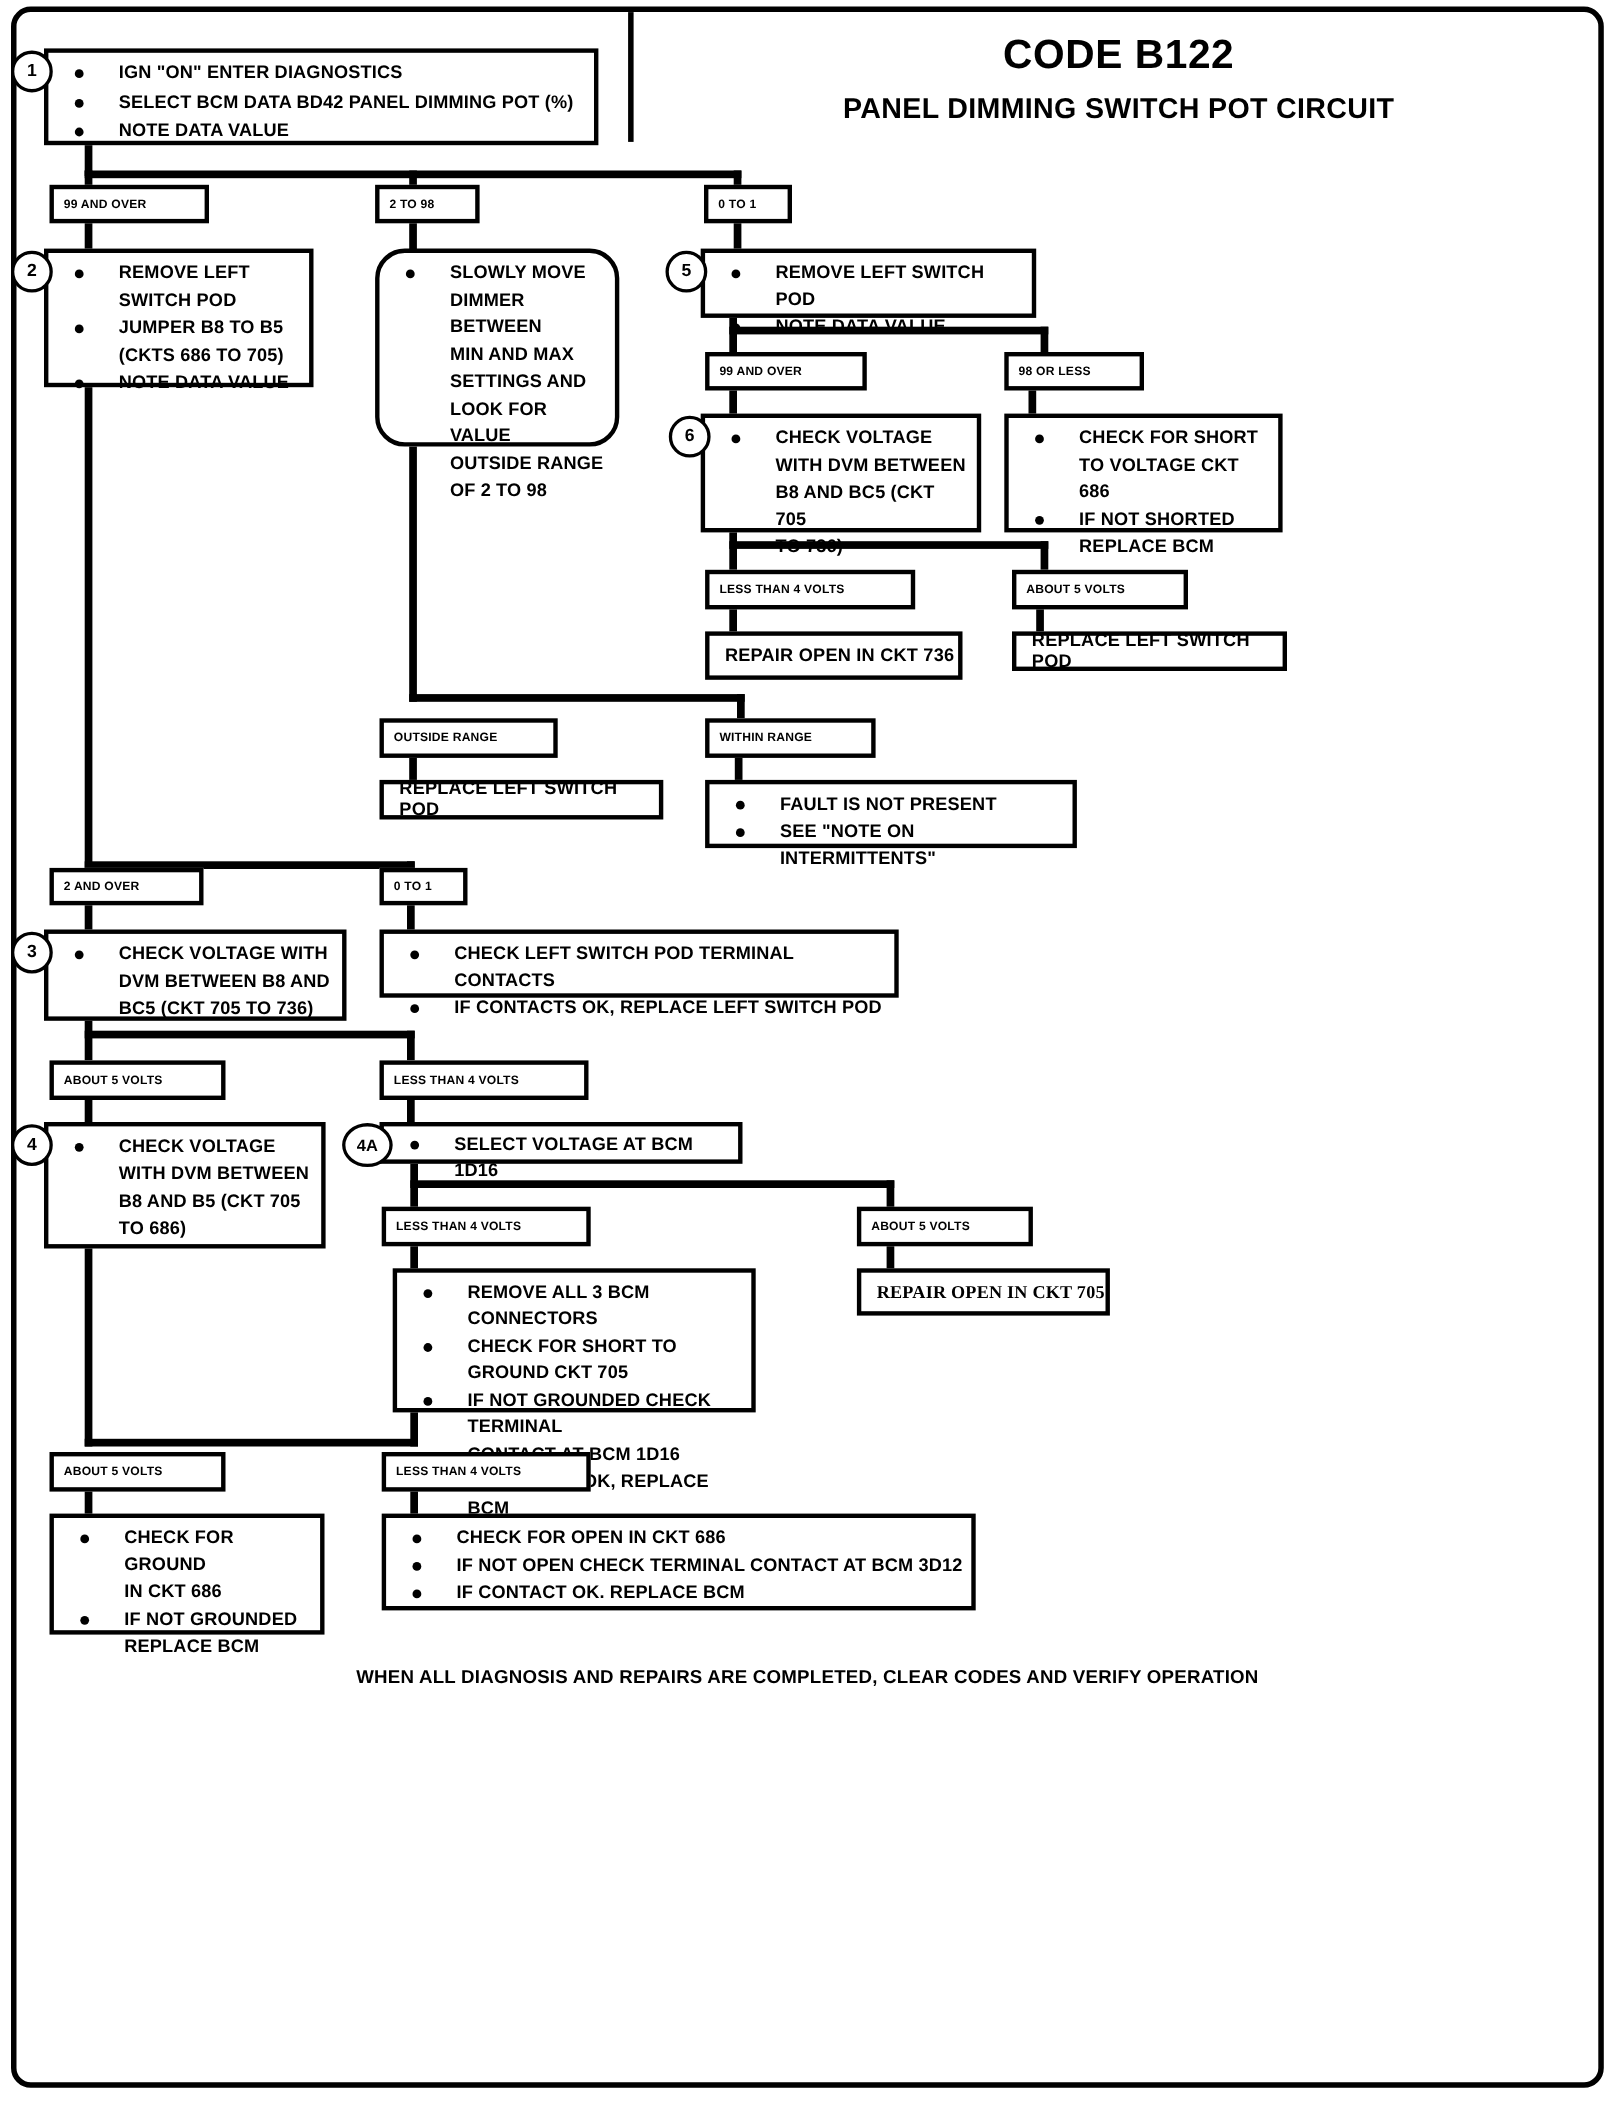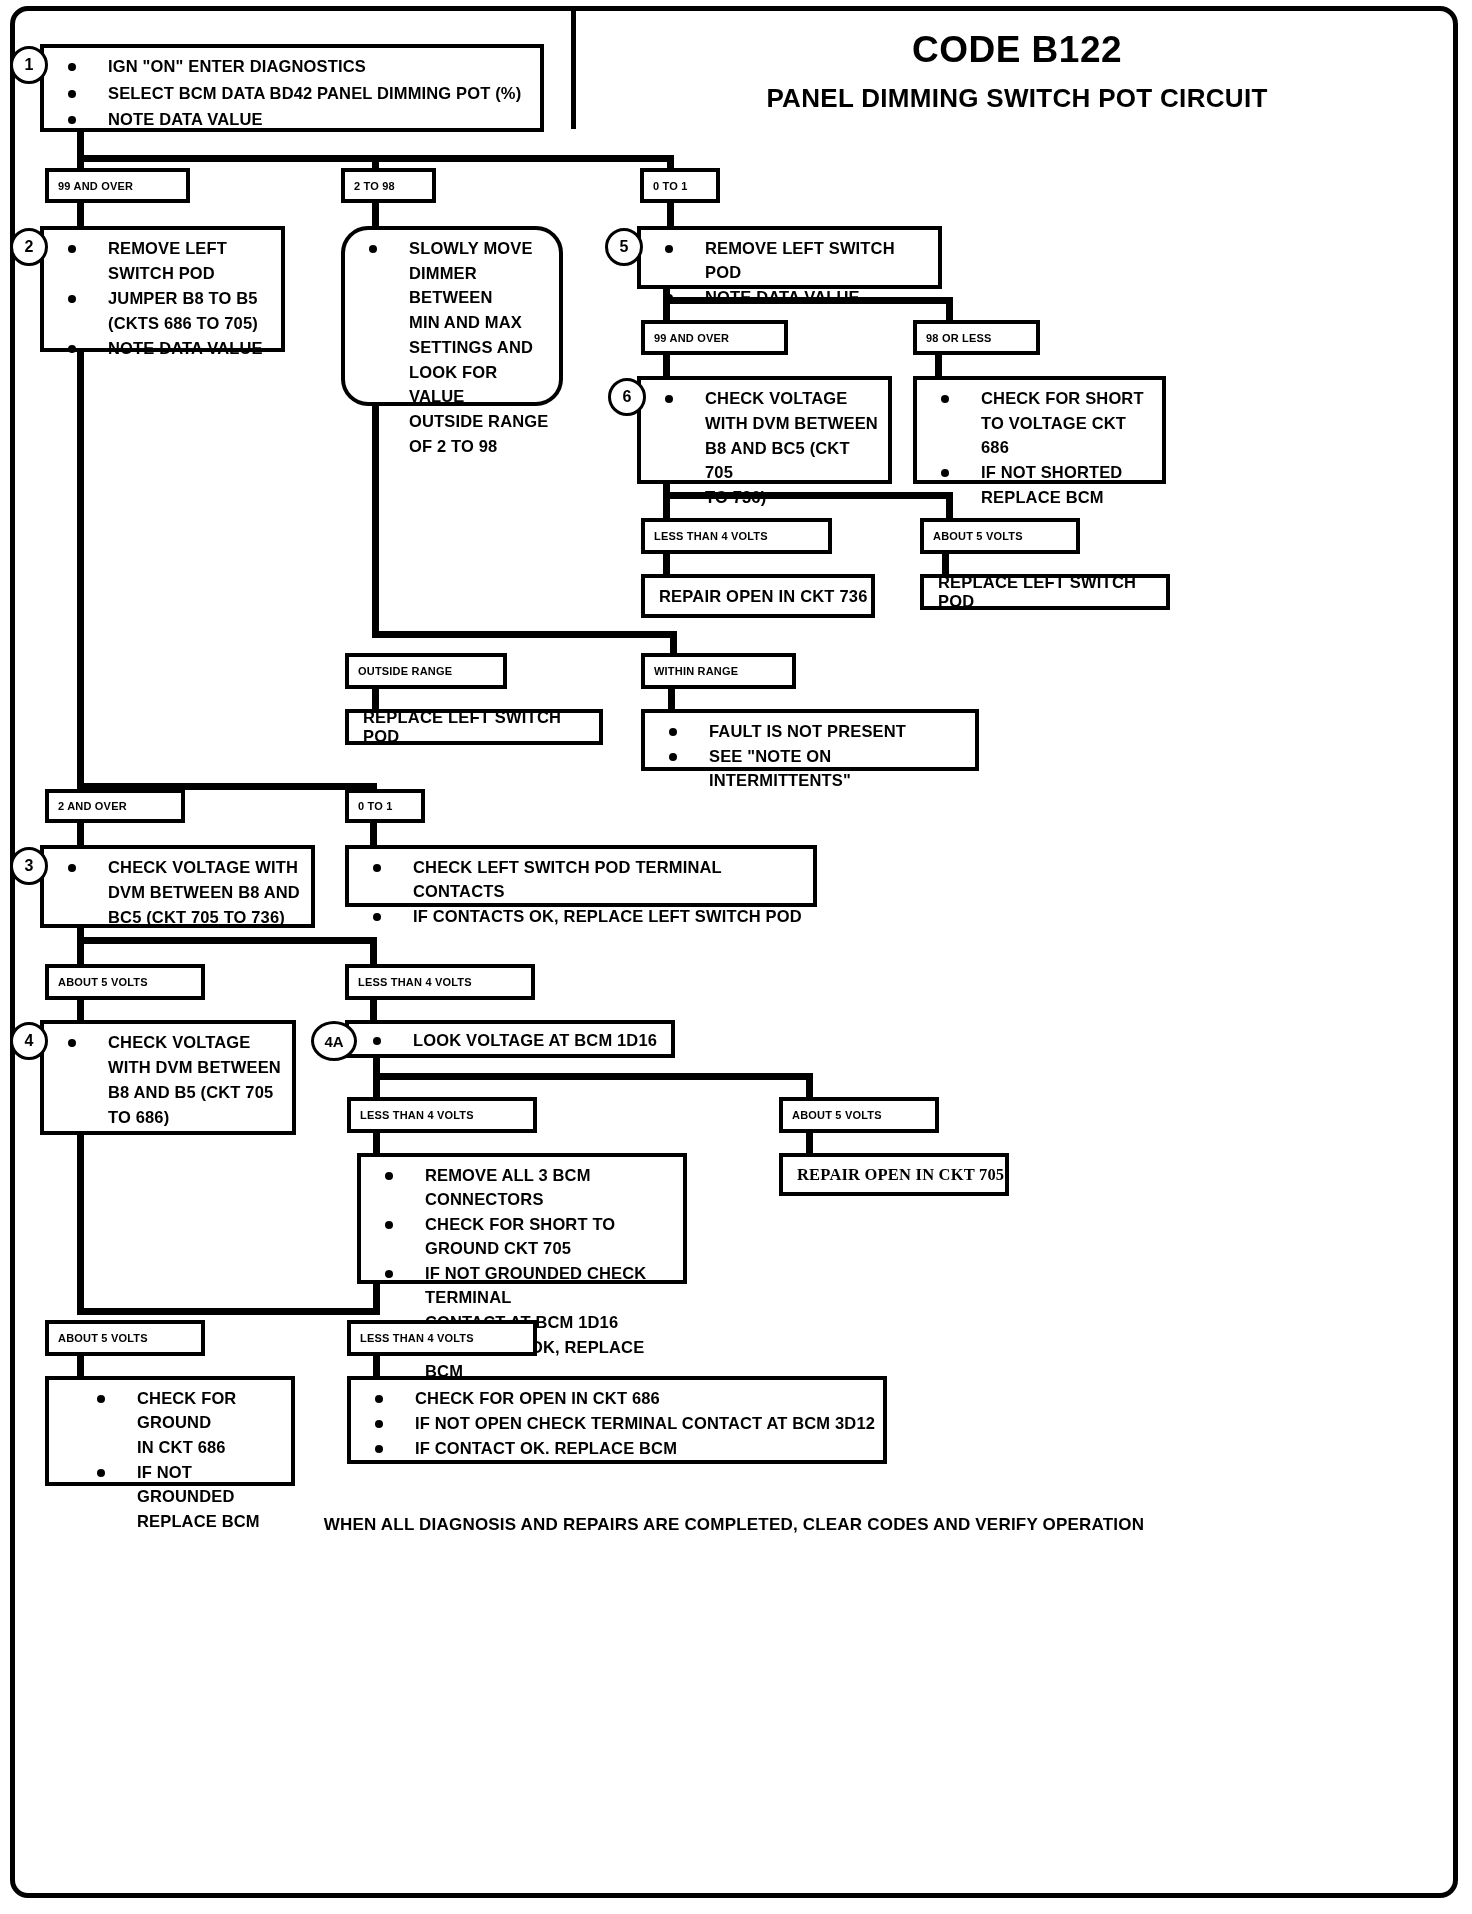--- a/index.html
+++ b/index.html
@@ -217,21 +217,21 @@
       <li>CHECK VOLTAGE</li>
       <li class="nb">WITH DVM BETWEEN</li>
       <li class="nb">B8 AND B5 (CKT 705</li>
       <li class="nb">TO 686)</li>
     </ul>
   </div>
 
   <div class="stepnum wide" data-name="step-number-4a" style="left:311px;top:1021px;">4A</div>
   <div class="box" data-name="node-step4a" style="left:345px;top:1020px;width:330px;height:38px;">
     <ul class="bl tight" data-name="step4a-bullets" style="padding-top:4px;">
-      <li>LOOK VOLTAGE AT BCM 1D16</li>
+      <li>SELECT VOLTAGE AT BCM 1D16</li>
     </ul>
   </div>
 
   <div class="ln" data-name="connector-step4a-down" style="left:373px;top:1058px;width:7px;height:40px;"></div>
   <div class="ln" data-name="connector-step4a-h" style="left:373px;top:1073px;width:440px;height:7px;"></div>
   <div class="ln" data-name="connector-step4a-right-down" style="left:806px;top:1073px;width:7px;height:25px;"></div>
 
   <div class="lbl" data-name="label-less-than-4-volts-c" style="left:347px;top:1097px;width:190px;height:36px;">LESS THAN 4 VOLTS</div>
   <div class="lbl" data-name="label-about-5-volts-c" style="left:779px;top:1097px;width:160px;height:36px;">ABOUT 5 VOLTS</div>
 
@@ -253,21 +253,21 @@
   <div class="ln" data-name="connector-step4-down" style="left:77px;top:1135px;width:7px;height:180px;"></div>
   <div class="ln" data-name="connector-bottom-h" style="left:77px;top:1308px;width:303px;height:7px;"></div>
   <div class="ln" data-name="connector-bottom-right-down" style="left:373px;top:1284px;width:7px;height:31px;"></div>
 
   <div class="lbl" data-name="label-about-5-volts-d" style="left:45px;top:1320px;width:160px;height:36px;">ABOUT 5 VOLTS</div>
   <div class="lbl" data-name="label-less-than-4-volts-d" style="left:347px;top:1320px;width:190px;height:36px;">LESS THAN 4 VOLTS</div>
 
   <div class="ln" data-name="connector-ab5d-down" style="left:77px;top:1356px;width:7px;height:22px;"></div>
   <div class="ln" data-name="connector-lt4d-down" style="left:373px;top:1356px;width:7px;height:22px;"></div>
 
-  <div class="box" data-name="node-check-ground-686" style="left:45px;top:1376px;width:250px;height:110px;padding-left:24px;">
+  <div class="box" data-name="node-check-ground-686" style="left:45px;top:1376px;width:250px;height:110px;">
     <ul class="bl tight" data-name="check-ground-bullets">
       <li>CHECK FOR GROUND</li>
       <li class="nb">IN CKT 686</li>
       <li>IF NOT GROUNDED</li>
       <li class="nb">REPLACE BCM</li>
     </ul>
   </div>
 
   <div class="box" data-name="node-check-open-686" style="left:347px;top:1376px;width:540px;height:88px;">
     <ul class="bl tight" data-name="check-open-bullets">

